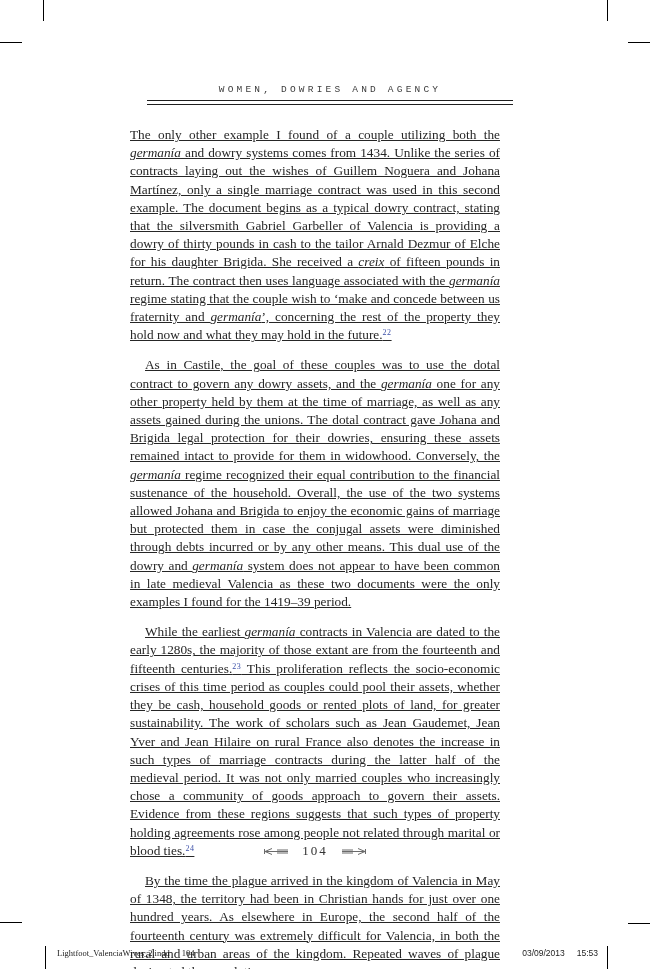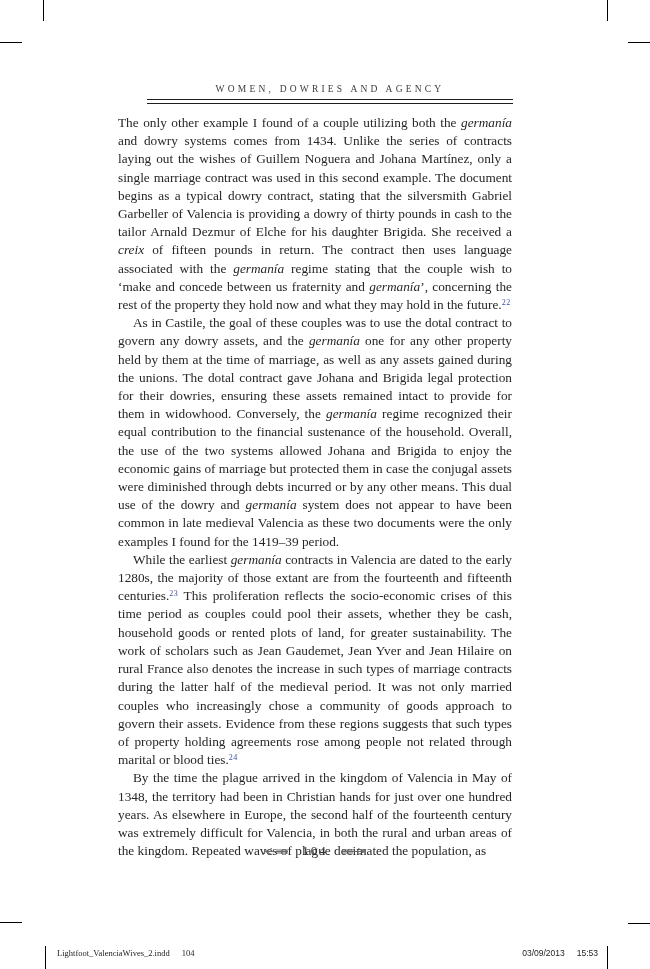--- a/index.html
+++ b/index.html
@@ -13,42 +13,42 @@
   .crop { position: absolute; background: #000; }
   .crop.v { width: 1px; }
   .crop.h { height: 1px; }
 
   .running-header {
     position: absolute;
     left: 147px; top: 84px; width: 366px;
     text-align: center;
   }
   .running-header .title {
-    font-family: Liberation Serif, serif;
+    font-family: Liberation Mono, monospace;
     font-size: 9.5px;
     letter-spacing: 3.2px;
     color: #3c3c3c;
     white-space: nowrap;
   }
   .header-rule {
     margin-top: 5px;
     height: 2.5px;
     border-top: 1.5px solid #1f1f1f;
     border-bottom: 1px solid #1f1f1f;
   }
 
   .body-text {
     position: absolute;
     left: 118px; top: 114px; width: 394px;
     font-size: 13.3px;
     line-height: 18.2px;
     color: #262626;
     text-align: justify;
   }
-  .body-text p { margin: 0; }
+  .body-text p { margin: 12px; text-decoration: underline; }
   .body-text p.indent { text-indent: 15px; }
   .it { font-style: italic; }
   sup.fn {
     font-size: 8px;
     line-height: 0;
     vertical-align: 4.5px;
     letter-spacing: 0.5px;
   }
 
   .folio-row {

